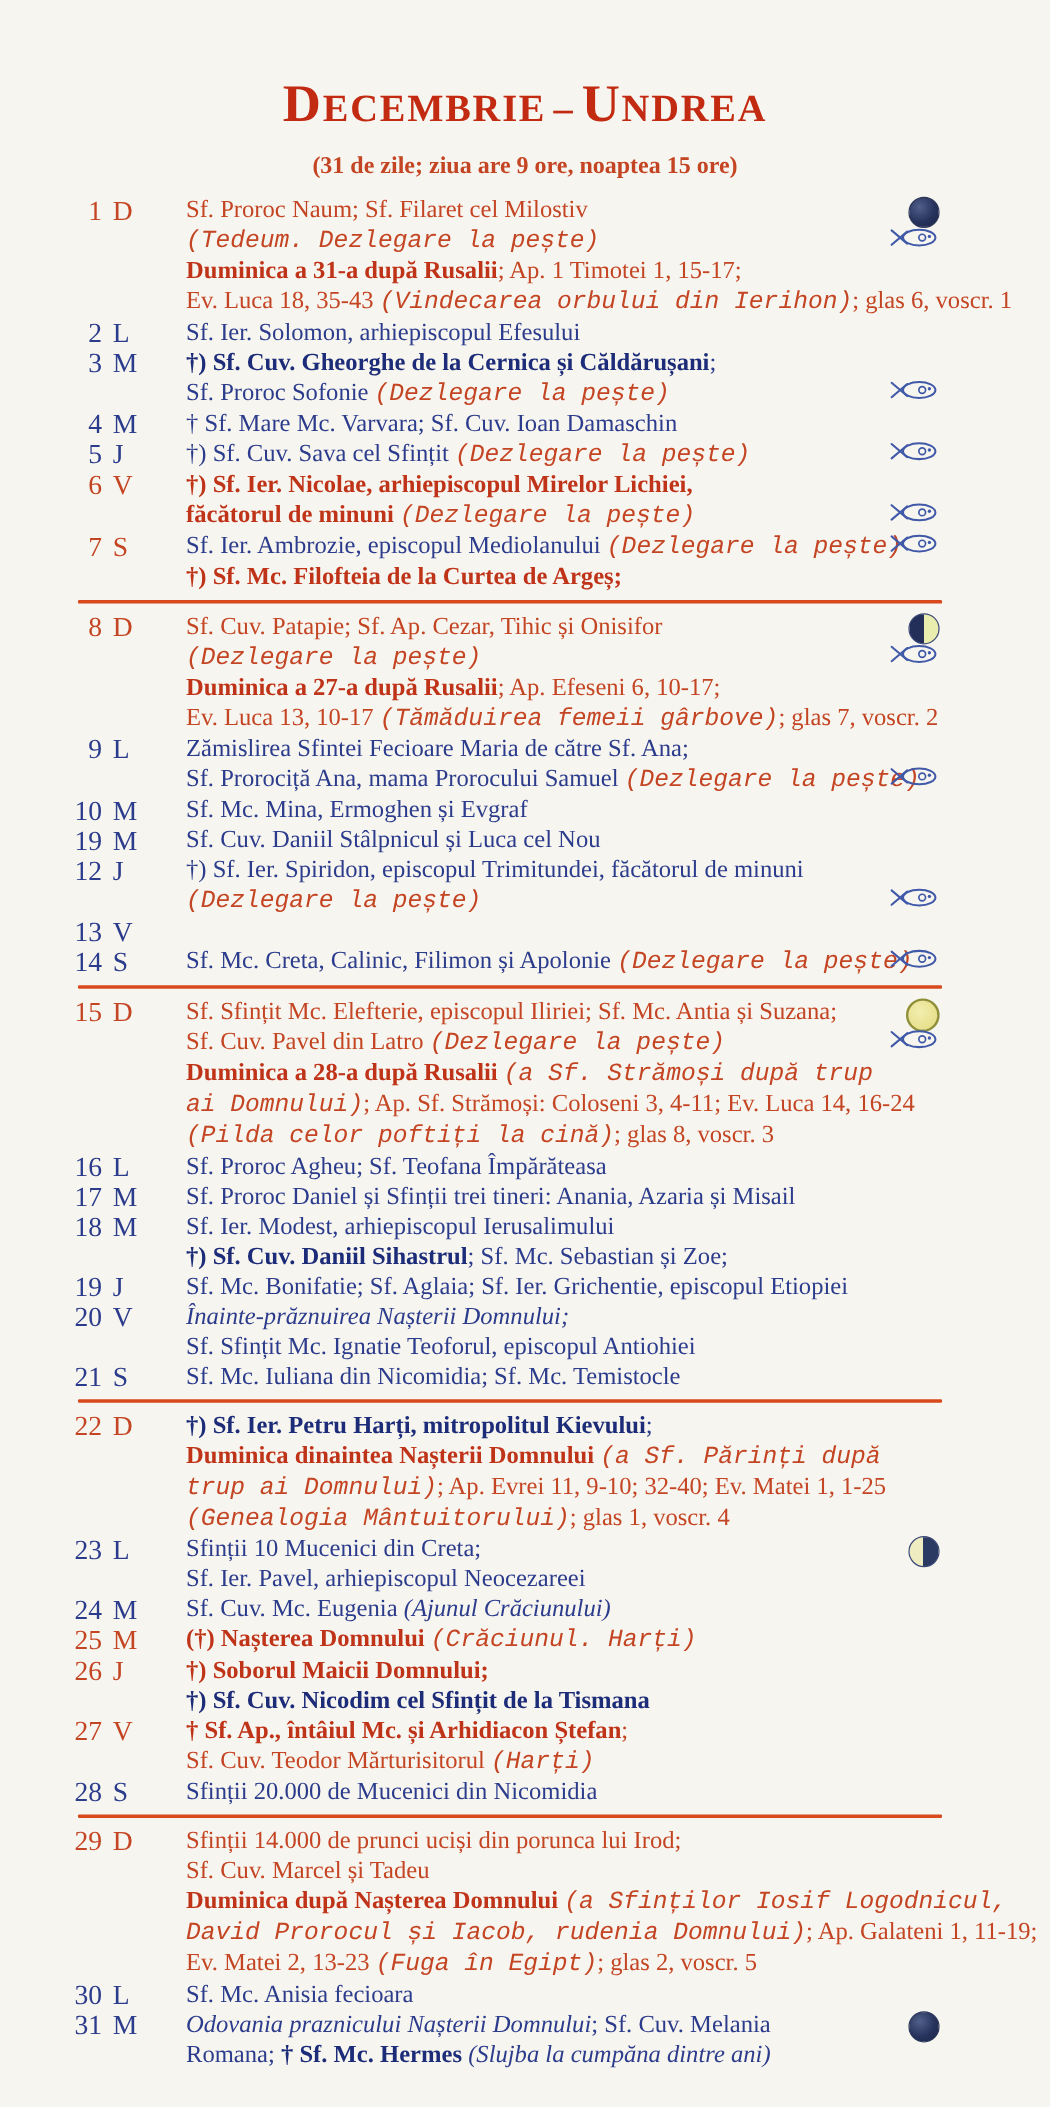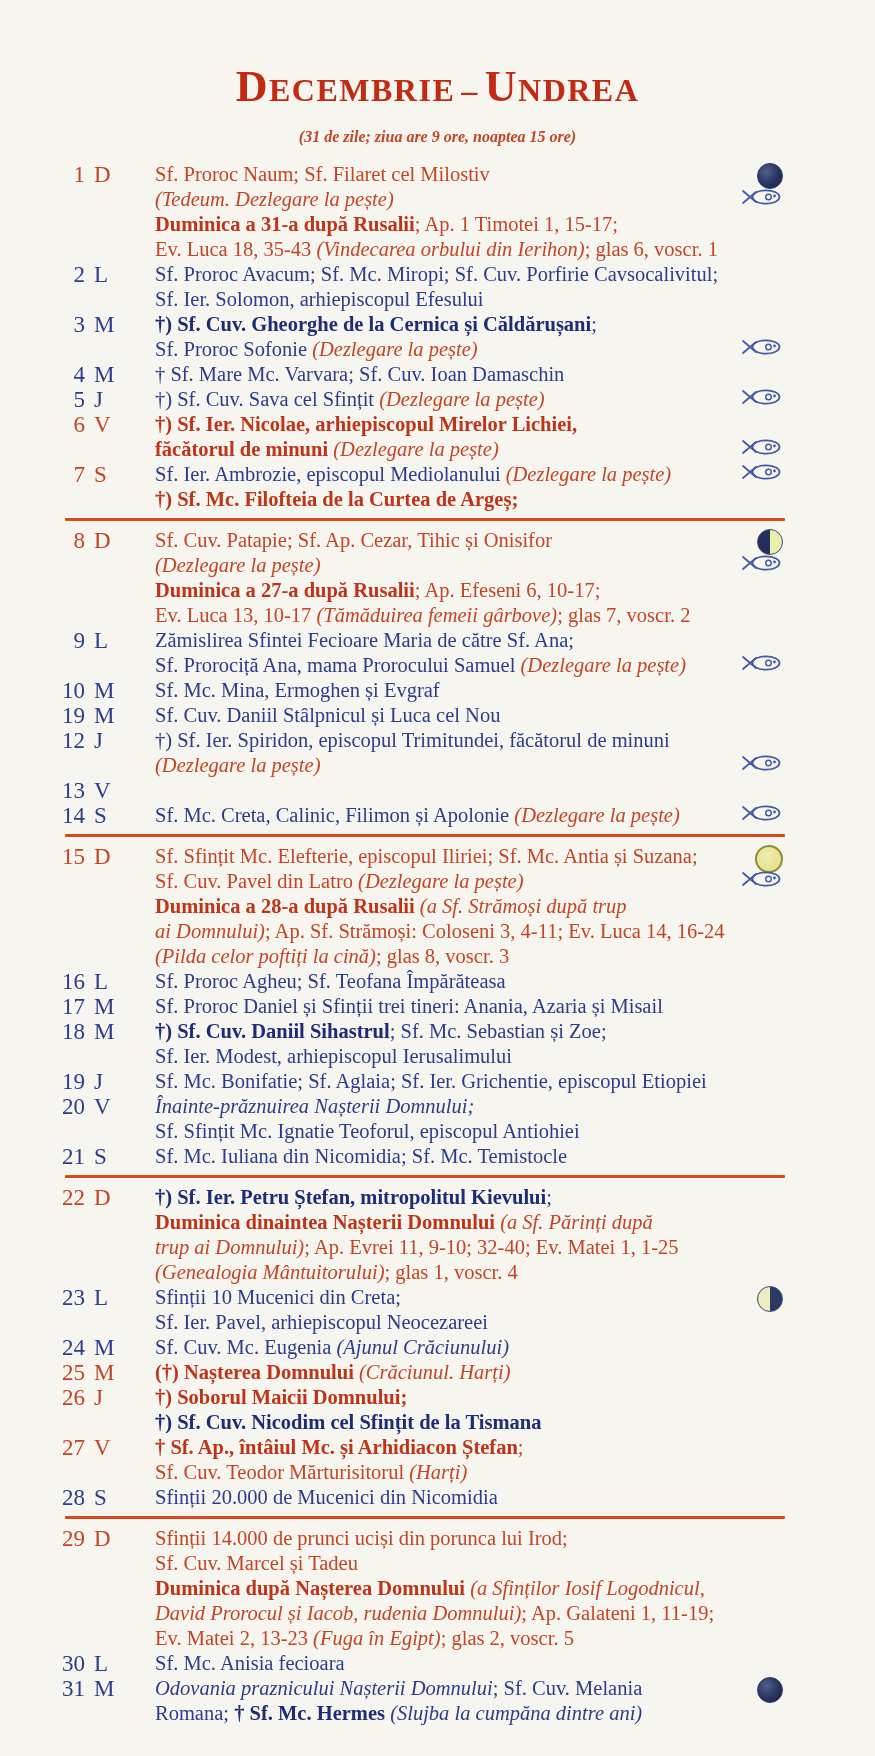--- a/index.html
+++ b/index.html
@@ -17,23 +17,22 @@
     font-weight:bold;
     letter-spacing:1.5px;
     line-height:52px;
     white-space:nowrap;
   }
   .title .cap{ font-size:44px; }
   .title .rest{ font-size:32px; }
   .title .dash{ font-size:32px; padding:0 6px; }
   .subtitle{
     color:var(--text-red,#c44523);
-    font-style:italic;
     font-weight:bold;
-    font-size:16px;
+    font-size:20px;
     line-height:26px;
     margin-top:2px;
   }
   
   .calendar{ margin-top:12px; }
   .day{ display:grid; grid-template-columns:155px 1fr; }
   .day-label{
     font-size:23px; line-height:25px;
     white-space:nowrap;
   }
@@ -45,21 +44,21 @@
   .line{
     position:relative;
     font-size:20.5px; line-height:25px;
     white-space:nowrap;
   }
   .t-b { color:var(--text-blue,#2c3c8c); }
   .t-bb{ color:var(--bold-navy,#1c2c78); font-weight:bold; }
   .t-bi{ color:var(--text-blue,#2c3c8c); font-style:italic; }
   .t-r { color:var(--text-red,#c44523); }
   .t-rb{ color:var(--bold-red,#bf3318); font-weight:bold; }
-  .t-ri{ color:var(--text-red,#c44523); font-style:italic; }
+  .t-ri{ color:var(--text-red,#c44523); font-style:italic;font-family:Liberation Mono, monospace; }
   .line-icon{
     position:absolute; right:92px; top:1px;
     display:inline-flex; align-items:center;
   }
   
   .moon{ width:24px; height:24px; border-radius:50%; display:inline-block; }
   .moon-new{
     background:radial-gradient(circle at 35% 32%, #50608a 0%, #27335c 55%, #1b2547 100%);
     border:1px solid #2a3558;
   }
@@ -110,21 +109,20 @@
                 <circle cx="33.5" cy="8" r="1.4" fill="#4059a8"></circle>
               </svg>
             </span></div>
           <div class="line"><span class="t-rb">Duminica a 31-a după Rusalii</span><span class="t-r">; Ap. 1 Timotei 1, 15-17;</span></div>
           <div class="line"><span class="t-r">Ev. Luca 18, 35-43 </span><span class="t-ri">(Vindecarea orbului din Ierihon)</span><span class="t-r">; glas 6, voscr. 1</span></div>
         </div>
       </div>
       <div class="day">
         <div class="day-label label-blue"><span class="num">2</span><span class="dow">L</span></div>
         <div class="day-lines">
-          <div class="line"><span class="t-b">Sf. Proroc Avacum; Sf. Mc. Miropi; Sf. Cuv. Porfirie Cavsocalivitul;</span></div>
           <div class="line"><span class="t-b">Sf. Ier. Solomon, arhiepiscopul Efesului</span></div>
         </div>
       </div>
       <div class="day">
         <div class="day-label label-blue"><span class="num">3</span><span class="dow">M</span></div>
         <div class="day-lines">
           <div class="line"><span class="t-bb">†) Sf. Cuv. Gheorghe de la Cernica și Căldărușani</span><span class="t-b">;</span></div>
           <div class="line"><span class="t-b">Sf. Proroc Sofonie </span><span class="t-ri">(Dezlegare la pește)</span><span class="line-icon">
               <svg viewBox="0 0 42 18" class="fish">
                 <path d="M2 3 L15 14 M2 15 L15 4" fill="none" stroke="#4059a8" stroke-width="1.7" stroke-linecap="round"></path>
@@ -285,22 +283,22 @@
       </div>
       <div class="day">
         <div class="day-label label-blue"><span class="num">17</span><span class="dow">M</span></div>
         <div class="day-lines">
           <div class="line"><span class="t-b">Sf. Proroc Daniel și Sfinții trei tineri: Anania, Azaria și Misail</span></div>
         </div>
       </div>
       <div class="day">
         <div class="day-label label-blue"><span class="num">18</span><span class="dow">M</span></div>
         <div class="day-lines">
+          <div class="line"><span class="t-b">Sf. Ier. Modest, arhiepiscopul Ierusalimului</span></div>
           <div class="line"><span class="t-bb">†) Sf. Cuv. Daniil Sihastrul</span><span class="t-b">; Sf. Mc. Sebastian și Zoe;</span></div>
-          <div class="line"><span class="t-b">Sf. Ier. Modest, arhiepiscopul Ierusalimului</span></div>
         </div>
       </div>
       <div class="day">
         <div class="day-label label-blue"><span class="num">19</span><span class="dow">J</span></div>
         <div class="day-lines">
           <div class="line"><span class="t-b">Sf. Mc. Bonifatie; Sf. Aglaia; Sf. Ier. Grichentie, episcopul Etiopiei</span></div>
         </div>
       </div>
       <div class="day">
         <div class="day-label label-blue"><span class="num">20</span><span class="dow">V</span></div>
@@ -312,21 +310,21 @@
       <div class="day">
         <div class="day-label label-blue"><span class="num">21</span><span class="dow">S</span></div>
         <div class="day-lines">
           <div class="line"><span class="t-b">Sf. Mc. Iuliana din Nicomidia; Sf. Mc. Temistocle</span></div>
         </div>
       </div>
       <div class="separator"></div>
       <div class="day">
         <div class="day-label label-red"><span class="num">22</span><span class="dow">D</span></div>
         <div class="day-lines">
-          <div class="line"><span class="t-bb">†) Sf. Ier. Petru Ștefan, mitropolitul Kievului</span><span class="t-b">;</span></div>
+          <div class="line"><span class="t-bb">†) Sf. Ier. Petru Harți, mitropolitul Kievului</span><span class="t-b">;</span></div>
           <div class="line"><span class="t-rb">Duminica dinaintea Nașterii Domnului </span><span class="t-ri">(a Sf. Părinți după</span></div>
           <div class="line"><span class="t-ri">trup ai Domnului)</span><span class="t-r">; Ap. Evrei 11, 9-10; 32-40; Ev. Matei 1, 1-25</span></div>
           <div class="line"><span class="t-ri">(Genealogia Mântuitorului)</span><span class="t-r">; glas 1, voscr. 4</span></div>
         </div>
       </div>
       <div class="day">
         <div class="day-label label-blue"><span class="num">23</span><span class="dow">L</span></div>
         <div class="day-lines">
           <div class="line"><span class="t-b">Sfinții 10 Mucenici din Creta;</span><span class="line-icon">
               <span class="moon moon-q1"></span>

